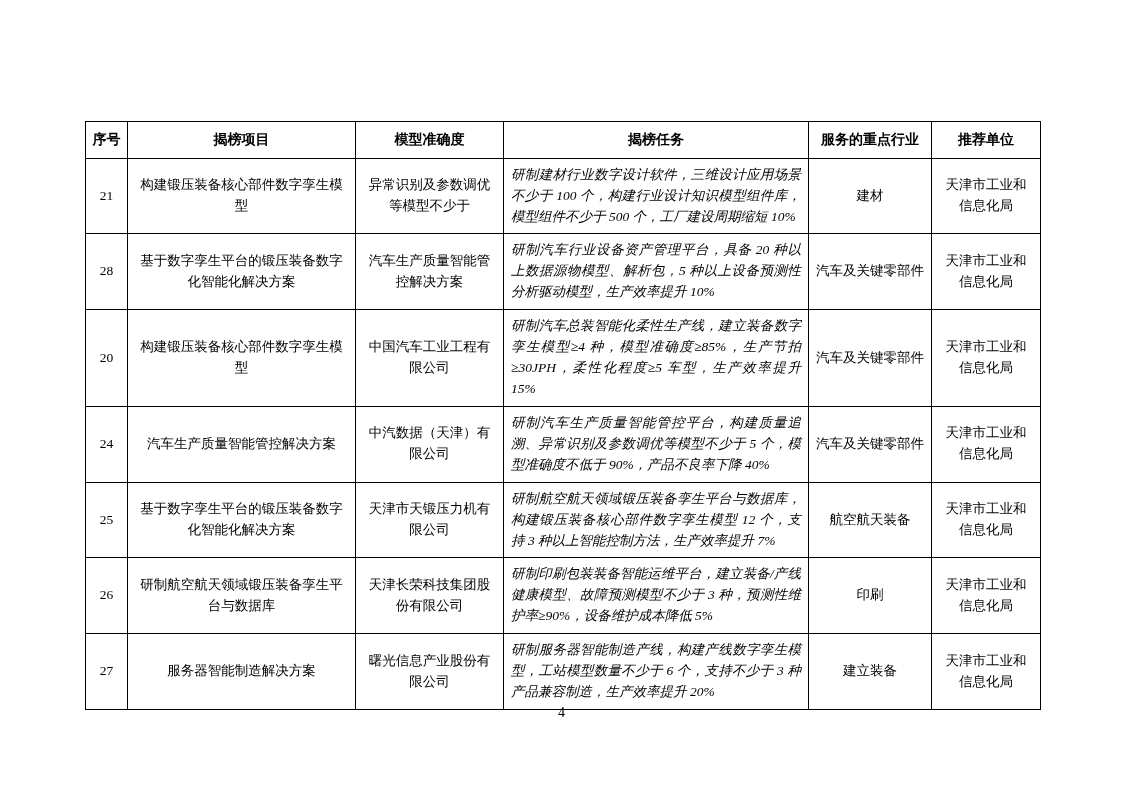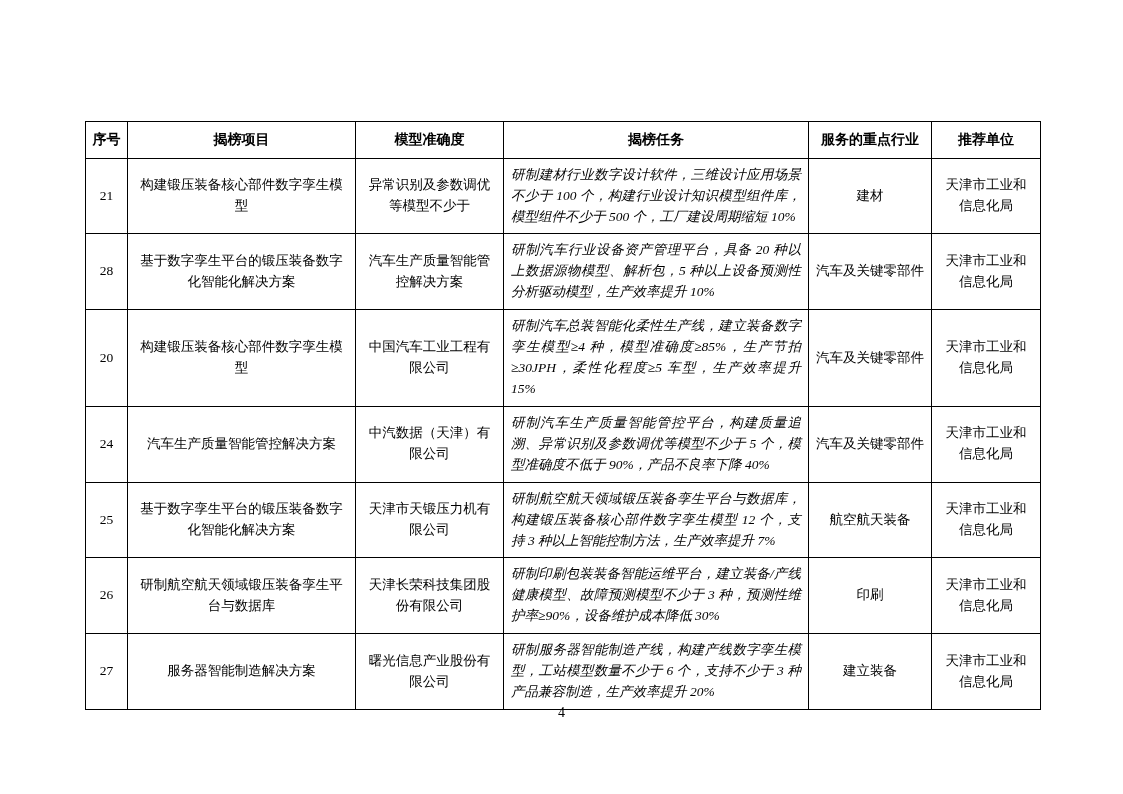--- a/index.html
+++ b/index.html
@@ -139,21 +139,21 @@
           <td class="c-center">基于数字孪生平台的锻压装备数字化智能化解决方案</td>
           <td class="c-center">天津市天锻压力机有限公司</td>
           <td class="c-just">研制航空航天领域锻压装备孪生平台与数据库，构建锻压装备核心部件数字孪生模型 12 个，支持 3 种以上智能控制方法，生产效率提升 7%</td>
           <td class="c-center">航空航天装备</td>
           <td class="c-center">天津市工业和信息化局</td>
         </tr>
         <tr>
           <td class="seq">26</td>
           <td class="c-center">研制航空航天领域锻压装备孪生平台与数据库</td>
           <td class="c-center">天津长荣科技集团股份有限公司</td>
-          <td class="c-just">研制印刷包装装备智能运维平台，建立装备/产线健康模型、故障预测模型不少于 3 种，预测性维护率≥90%，设备维护成本降低 30%</td>
+          <td class="c-just">研制印刷包装装备智能运维平台，建立装备/产线健康模型、故障预测模型不少于 3 种，预测性维护率≥90%，设备维护成本降低 5%</td>
           <td class="c-center">印刷</td>
           <td class="c-center">天津市工业和信息化局</td>
         </tr>
         <tr>
           <td class="seq">27</td>
           <td class="c-center">服务器智能制造解决方案</td>
           <td class="c-center">曙光信息产业股份有限公司</td>
           <td class="c-just">研制服务器智能制造产线，构建产线数字孪生模型，工站模型数量不少于 6 个，支持不少于 3 种产品兼容制造，生产效率提升 20%</td>
           <td class="c-center">建立装备</td>
           <td class="c-center">天津市工业和信息化局</td>

